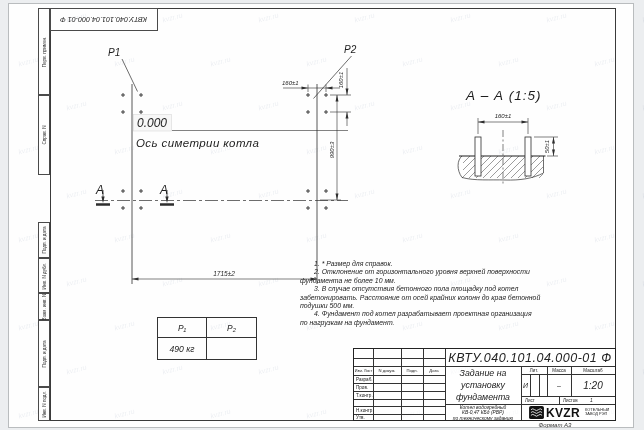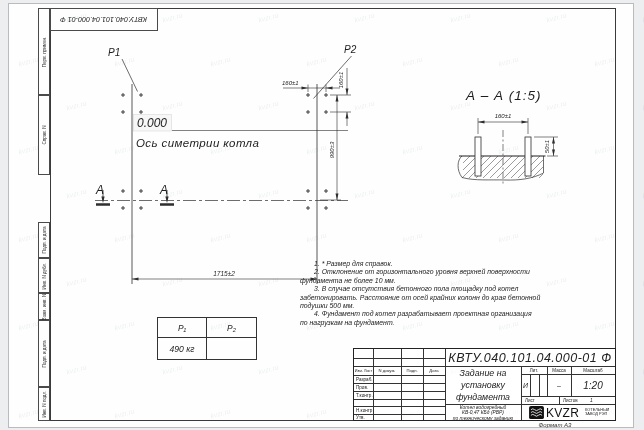--- a/index.html
+++ b/index.html
@@ -298,21 +298,21 @@
     <div class="tb cellc" style="left:217px;top:25px;width:44px;height:22px;font-size:10px;font-style:italic;">1:20</div>
 
     <div class="tb" style="left:171px;top:48.5px;font-size:4.5px;">Лист</div>
     <div class="tb" style="left:209px;top:48.5px;font-size:4.5px;">Листов</div>
     <div class="tb" style="left:236px;top:48px;font-size:5px;font-style:italic;">1</div>
 
     <svg class="logoicon" style="left:175px;top:57px;" viewBox="0 0 16 14">
       <rect x="0" y="0" width="16" height="14" rx="2" fill="#111"></rect>
       <path d="M2 4 q2 -2 4 0 t4 0 t4 0 M2 7 q2 -2 4 0 t4 0 t4 0 M2 10 q2 -2 4 0 t4 0 t4 0" stroke="#fff" stroke-width="0.9" fill="none"></path>
     </svg>
-    <div class="tb" style="left:192px;top:56.5px;font-size:12px;font-weight:normal;letter-spacing:0.3px;color:#111;">KVZR</div>
+    <div class="tb" style="left:192px;top:56.5px;font-size:12px;font-weight:bold;letter-spacing:0.3px;color:#111;">KVZR</div>
     <div class="tb" style="left:231px;top:59px;font-size:3.9px;line-height:4.4px;color:#222;">
       <div>КОТЕЛЬНЫЙ</div>
       <div>ЗАВОД РЭП</div>
     </div>
   </div>
 
   <div id="fmt">Формат А3</div>
 </div>
 
 </body></html>

